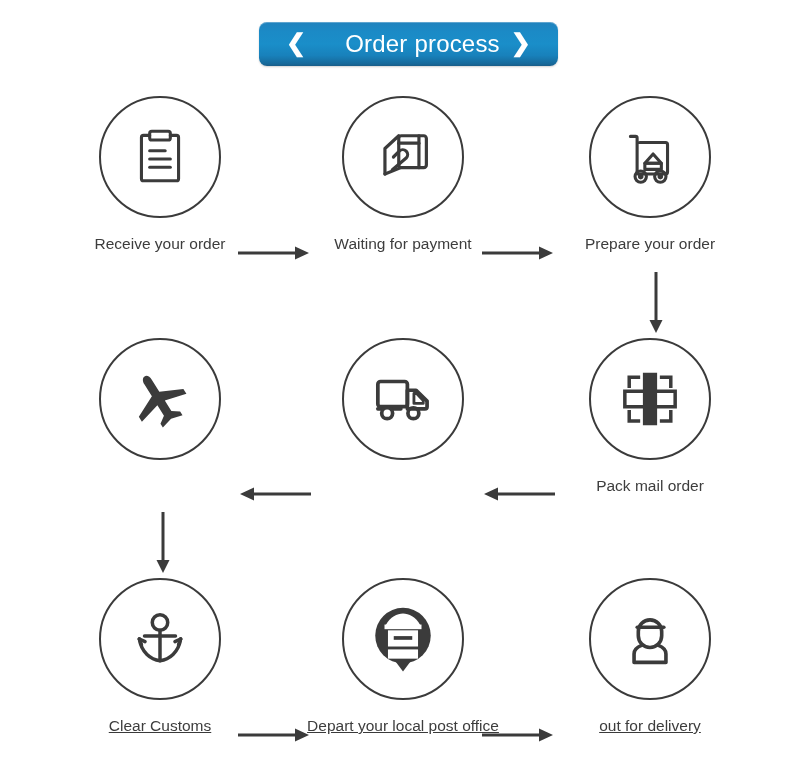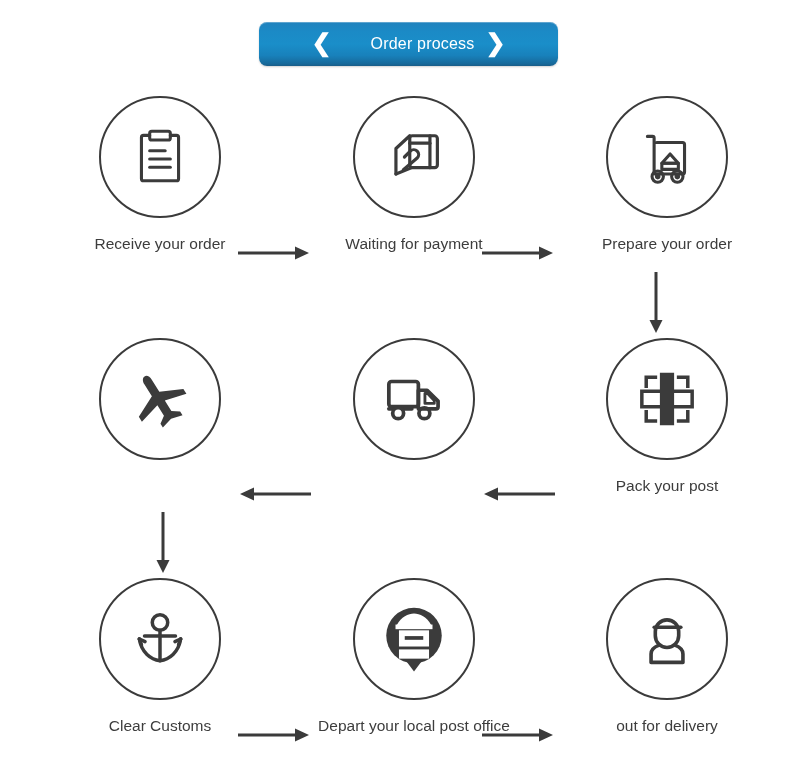--- a/index.html
+++ b/index.html
@@ -56,21 +56,21 @@
   #order-process-button .chev {
     color: #ffffff;
     font-size: 24px;
     line-height: 1;
     font-weight: bold;
     display: block;
     margin-top: -2px;
   }
   #order-process-button .btn-label {
     color: #ffffff;
-    font-size: 16px;
+    font-size: 24px;
     line-height: 1;
     letter-spacing: 0.2px;
     white-space: nowrap;
     margin-left: 28px;
   }
 
   
   #flow-grid {
     position: absolute;
     left: 0;
@@ -101,25 +101,25 @@
   .node-label {
     margin-top: 17px;
     font-size: 15.5px;
     color: #3d3d3d;
     line-height: 1.2;
     white-space: nowrap;
   }
 
   
   .col-1 { left: 50px; }
-  .col-2 { left: 304px; text-align: center; }
-  .col-3 { left: 557px; }
+  .col-2 { left: 293px; text-align: center; }
+  .col-3 { left: 540px; }
   .row-1 { top: 8px; }
   .row-2 { top: 250px; }
-  .row-3 { top: 490px; }
+  .row-3 { top: 490px; text-decoration: underline; }
 
   
   .arrow {
     position: absolute;
   }
   .arrow svg { display: block; }
 
   .arrow-h-1   { left: 238px; top: 157px; }
   .arrow-h-2   { left: 482px; top: 157px; }
   .arrow-h-3   { left: 238px; top: 398px; }
@@ -214,21 +214,21 @@
         <g fill="none" stroke="#3b3b3b" stroke-width="3.2" stroke-linecap="butt">
           <path d="M23 12 H13 V22"></path>
           <path d="M41 12 H51 V22"></path>
           <path d="M13 42 V52 H23"></path>
           <path d="M51 42 V52 H41"></path>
           <path d="M9 25 H55 V39 H9 Z"></path>
         </g>
         <rect x="25.5" y="8" width="13" height="48" fill="#3b3b3b"></rect>
       </svg>
     </div>
-    <div class="node-label">Pack your post</div>
+    <div class="node-label">Pack mail order</div>
   </div>
 
   <div class="flow-node col-1 row-3">
     <div class="node-circle">
       <svg width="66" height="66" viewBox="0 0 64 64" fill="none" stroke="#3b3b3b" stroke-width="3.4" stroke-linecap="round" stroke-linejoin="round">
         <circle cx="32" cy="16" r="7.5"></circle>
         <path d="M32 23.5 V53"></path>
         <path d="M17 29 H47"></path>
         <path d="M12 32 c2 13 11 20 20 21 c9 -1 18 -8 20 -21"></path>
         <path d="M12 32 L17.5 34.5"></path>

